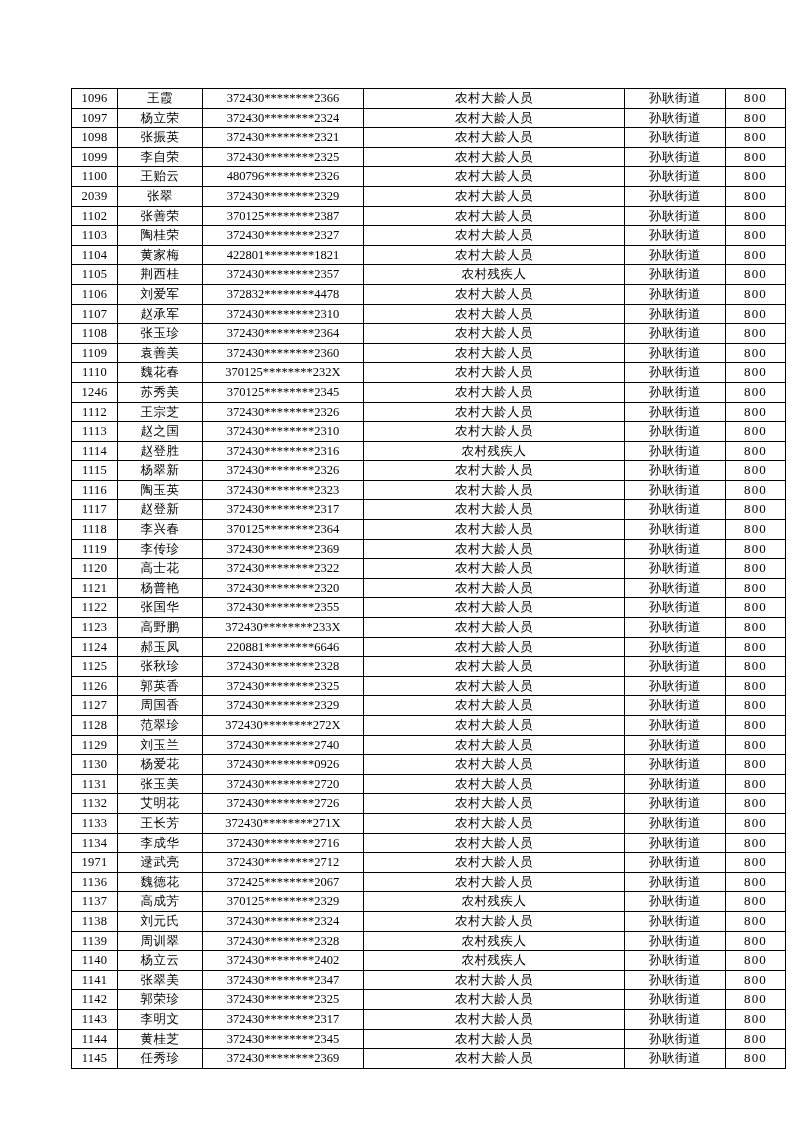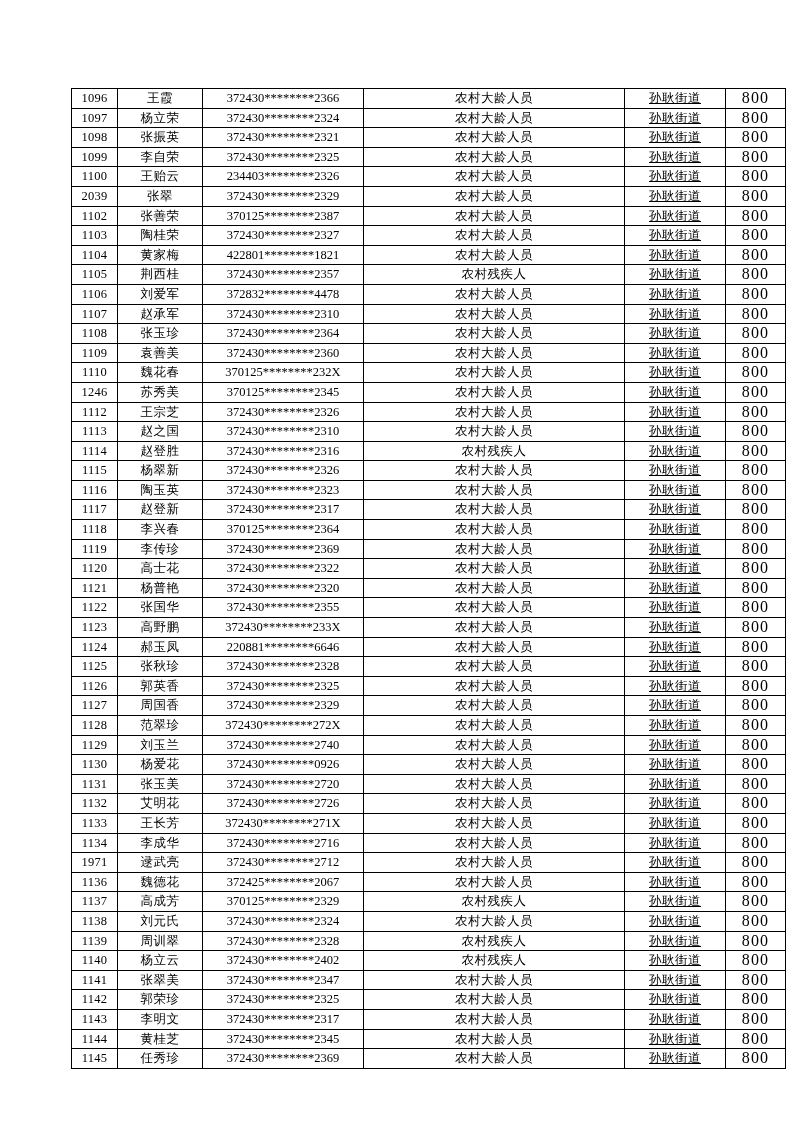--- a/index.html
+++ b/index.html
@@ -64,24 +64,23 @@
     font-size: 12.5px;
     letter-spacing: 0px;
   }
   table.roster td.cat {
     font-size: 12.5px;
     letter-spacing: 0.5px;
   }
   table.roster td.street {
     font-size: 12.5px;
     letter-spacing: 0.5px;
-    text-decoration: underline;
   }
   table.roster td.amt {
-    font-size: 16px;
+    font-size: 13px;
     letter-spacing: 1.2px;
     margin-left: 19px;
   }
 </style>
 </head>
 <body>
 
 <div class="page">
   <div class="table-wrap">
     <table class="roster">
@@ -122,21 +121,21 @@
             <td class="seq">1099</td>
             <td class="name">李自荣</td>
             <td class="idnum">372430********2325</td>
             <td class="cat">农村大龄人员</td>
             <td class="street">孙耿街道</td>
             <td class="amt">800</td>
           </tr>
           <tr>
             <td class="seq">1100</td>
             <td class="name">王贻云</td>
-            <td class="idnum">234403********2326</td>
+            <td class="idnum">480796********2326</td>
             <td class="cat">农村大龄人员</td>
             <td class="street">孙耿街道</td>
             <td class="amt">800</td>
           </tr>
           <tr>
             <td class="seq">2039</td>
             <td class="name">张翠</td>
             <td class="idnum">372430********2329</td>
             <td class="cat">农村大龄人员</td>
             <td class="street">孙耿街道</td>

